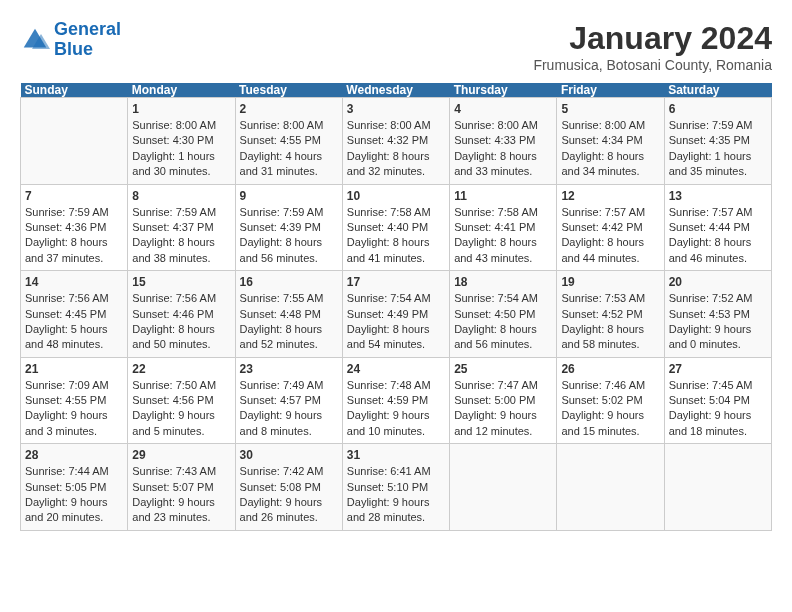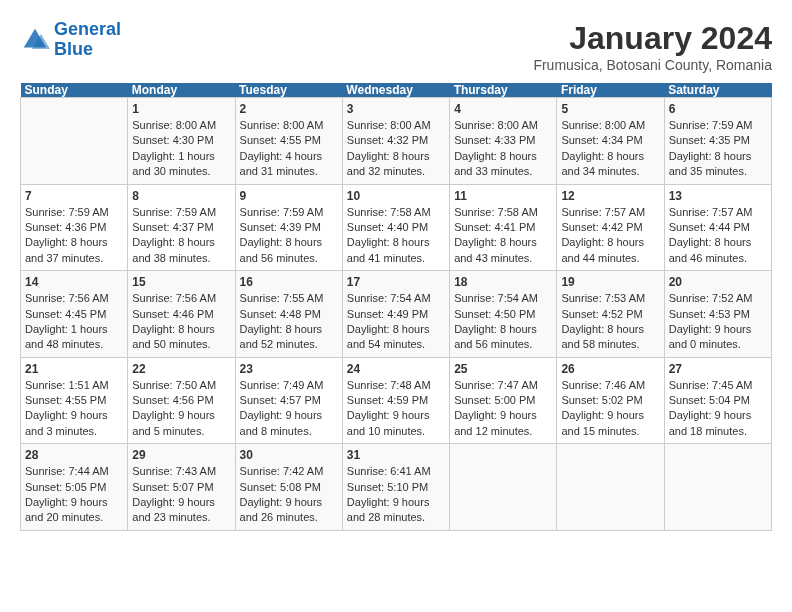--- a/index.html
+++ b/index.html
@@ -155,21 +155,21 @@
             <div>Sunrise: 8:00 AM</div>
             <div>Sunset: 4:34 PM</div>
             <div>Daylight: 8 hours and 34 minutes.</div>
           </div>
         </td>
         <td>
           <span class="day-number">6</span>
           <div class="day-info">
             <div>Sunrise: 7:59 AM</div>
             <div>Sunset: 4:35 PM</div>
-            <div>Daylight: 8 hours and 35 minutes.</div>
+            <div>Daylight: 1 hours and 35 minutes.</div>
           </div>
         </td>
       </tr>
       <tr>
         <td>
           <span class="day-number">7</span>
           <div class="day-info">
             <div>Sunrise: 7:59 AM</div>
             <div>Sunset: 4:36 PM</div>
             <div>Daylight: 8 hours and 37 minutes.</div>
@@ -223,21 +223,21 @@
             <div>Daylight: 8 hours and 46 minutes.</div>
           </div>
         </td>
       </tr>
       <tr>
         <td>
           <span class="day-number">14</span>
           <div class="day-info">
             <div>Sunrise: 7:56 AM</div>
             <div>Sunset: 4:45 PM</div>
-            <div>Daylight: 1 hours and 48 minutes.</div>
+            <div>Daylight: 5 hours and 48 minutes.</div>
           </div>
         </td>
         <td>
           <span class="day-number">15</span>
           <div class="day-info">
             <div>Sunrise: 7:56 AM</div>
             <div>Sunset: 4:46 PM</div>
             <div>Daylight: 8 hours and 50 minutes.</div>
           </div>
         </td>
@@ -279,21 +279,21 @@
             <div>Sunrise: 7:52 AM</div>
             <div>Sunset: 4:53 PM</div>
             <div>Daylight: 9 hours and 0 minutes.</div>
           </div>
         </td>
       </tr>
       <tr>
         <td>
           <span class="day-number">21</span>
           <div class="day-info">
-            <div>Sunrise: 1:51 AM</div>
+            <div>Sunrise: 7:09 AM</div>
             <div>Sunset: 4:55 PM</div>
             <div>Daylight: 9 hours and 3 minutes.</div>
           </div>
         </td>
         <td>
           <span class="day-number">22</span>
           <div class="day-info">
             <div>Sunrise: 7:50 AM</div>
             <div>Sunset: 4:56 PM</div>
             <div>Daylight: 9 hours and 5 minutes.</div>

